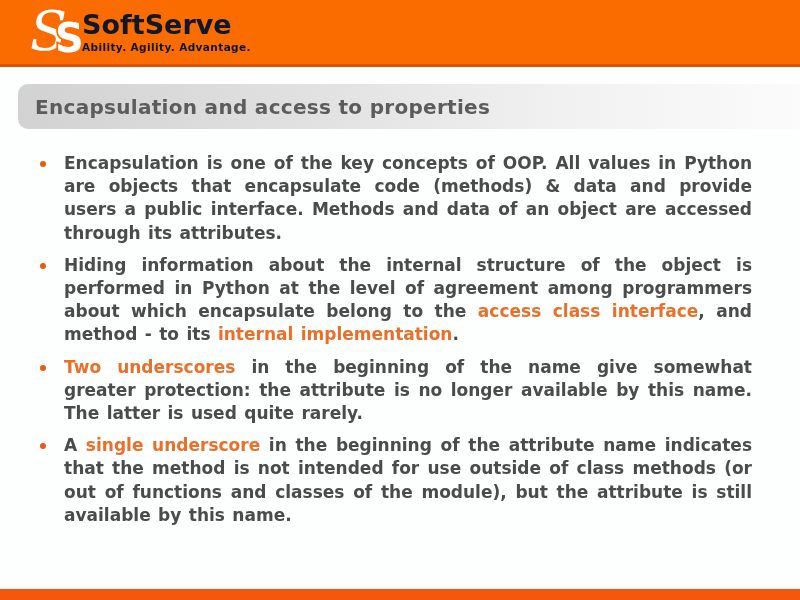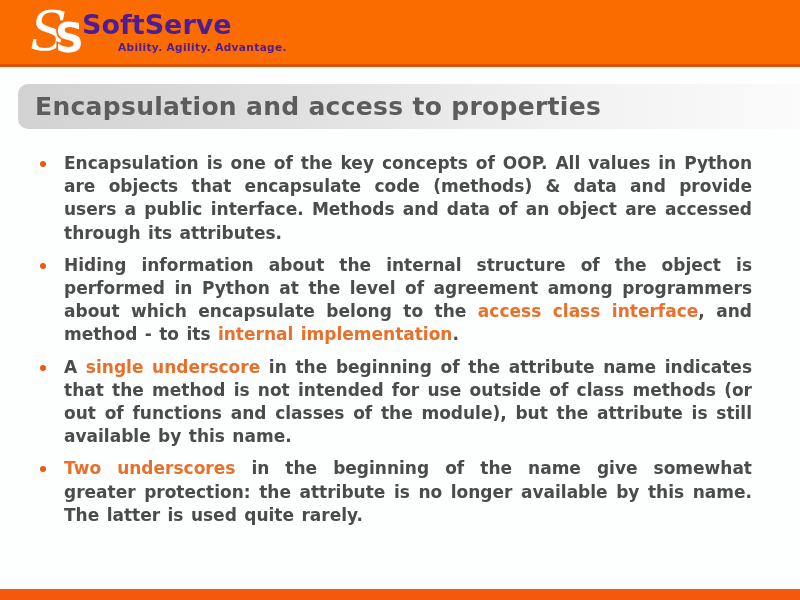--- a/index.html
+++ b/index.html
@@ -20,41 +20,40 @@
   }
   
   .header{
     height:64px;
     background:var(--header-color);
     border-bottom:3px solid var(--header-edge-color);
     display:flex;align-items:center;
   }
   .logo{display:flex;align-items:center;margin-left:30px;}
   .logo svg{display:block;}
-  .logo-text{margin-left:-10px;color:#4c1d95;}
+  .logo-text{margin-left:-10px;color:#0f172a;}
   .brand{
     font-size:27px;font-weight:bold;line-height:1.05;
     letter-spacing:0px;
   }
   .tagline{
     font-size:10.5px;font-weight:bold;letter-spacing:0.4px;
     margin-top:1px;
-    margin-left:36px;
   }
   
   .titlebar{
     margin:17px 0 0 18px;
     height:45px;
     border-radius:10px 0 0 10px;
     background:linear-gradient(90deg,#d2d2d2 0%,#e0e0e0 35%,#f1f1f1 70%,#fbfbfb 100%);
     display:flex;align-items:center;
   }
   .titlebar h1{
     margin:0;padding-left:17px;
-    font-size:25px;font-weight:bold;
+    font-size:20px;font-weight:bold;
     color:var(--title-text-color);
     letter-spacing:0.3px;
   }
   
   .content{margin:23px 48px 0 40px;}
   .bullet-row{display:flex;margin:0 0 9px 0;}
   .dot{
     flex:none;width:24px;
   }
   .dot::before{
@@ -103,21 +102,21 @@
     <div class="bullet-row">
       <span class="dot"></span>
       <p><span class="seg">Encapsulation is one of the key concepts of OOP. All values in Python are objects that encapsulate code (methods) &amp; data and provide users a public interface. Methods and data of an object are accessed through its attributes.</span></p>
     </div>
     <div class="bullet-row">
       <span class="dot"></span>
       <p><span class="seg">Hiding information about the internal structure of the object is performed in Python at the level of agreement among programmers about which encapsulate belong to the </span><span class="hl">access class interface</span><span class="seg">, and method - to its </span><span class="hl">internal implementation</span><span class="seg">.</span></p>
     </div>
     <div class="bullet-row">
       <span class="dot"></span>
-      <p><span class="seg">A </span><span class="hl">single underscore</span><span class="seg"> in the beginning of the attribute name indicates that the method is not intended for use outside of class methods (or out of functions and classes of the module), but the attribute is still available by this name.</span></p>
+      <p><span class="hl">Two underscores</span><span class="seg"> in the beginning of the name give somewhat greater protection: the attribute is no longer available by this name. The latter is used quite rarely.</span></p>
     </div>
     <div class="bullet-row">
       <span class="dot"></span>
-      <p><span class="hl">Two underscores</span><span class="seg"> in the beginning of the name give somewhat greater protection: the attribute is no longer available by this name. The latter is used quite rarely.</span></p>
+      <p><span class="seg">A </span><span class="hl">single underscore</span><span class="seg"> in the beginning of the attribute name indicates that the method is not intended for use outside of class methods (or out of functions and classes of the module), but the attribute is still available by this name.</span></p>
     </div>
   </div>
 
 <div class="footer"></div>
 
 </body></html>

